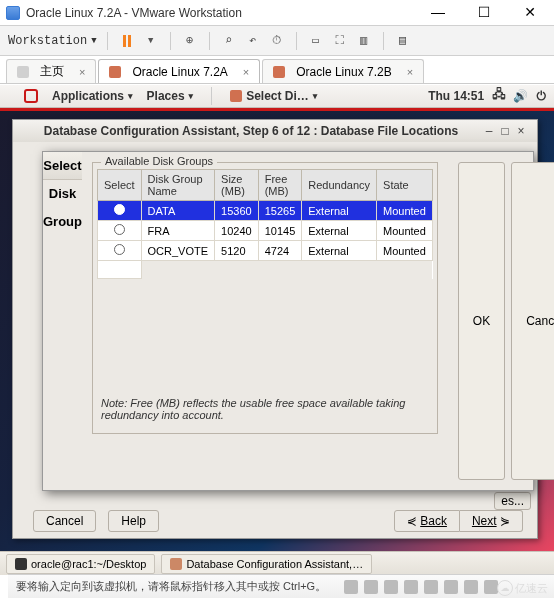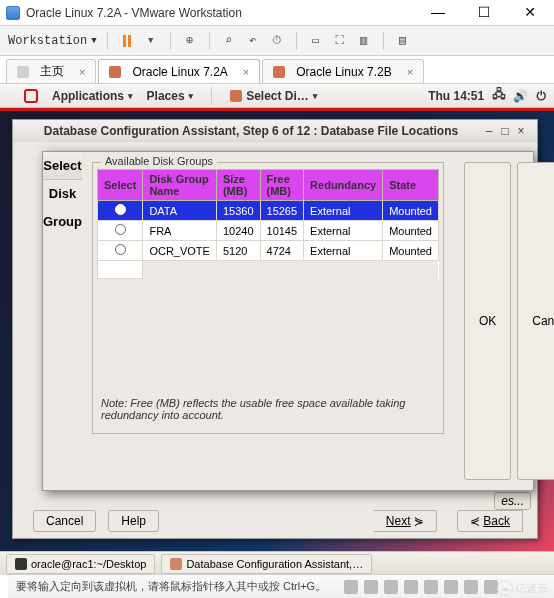--- a/index.html
+++ b/index.html
@@ -33,29 +33,29 @@
   .red-bar { height:3px; background:#c81818; width:100%;}
   
   .desktop { position:relative; height: 440px; background: linear-gradient(135deg,#1a1a2e 0%, #16213e 40%, #0f3460 70%, #e94560 100%); overflow:hidden;}
   
   .dbca-win { position:absolute; left:12px; top:8px; width:526px; height:420px; background:#ece9e4; border:1px solid #999; box-shadow: 2px 2px 6px rgba(0,0,0,.4);}
   .dbca-title { height:22px; background: linear-gradient(#f4f2ef,#e0ddd7); display:flex; align-items:center; padding:0 8px; font-size:12px; color:#333; font-weight:bold;}
   .dbca-title span.t { flex:1; text-align:center; font-weight:bold;}
   .dbca-title .wbtn { width:16px; text-align:center; cursor:pointer; color:#444; font-weight:normal;}
   .dbca-body { position:relative; height: calc(100% - 22px); background:#ece9e4;}
   .dbca-side { position:absolute; right:6px; top:180px; color:#333; font-size:12px; text-align:left;}
-  .ellip-btn { position:absolute; right:6px; background:#e8e5de; border:1px solid #b5afa6; border-radius:3px; padding:1px 6px; font-size:12px;font-style:italic;}
+  .ellip-btn { position:absolute; right:6px; background:#e8e5de; border:1px solid #b5afa6; border-radius:3px; padding:1px 6px; font-size:12px;}
   
   .sdg { position:absolute; left:42px; top:40px; width:492px; height:340px; background:#ece9e4; border:1px solid #999; box-shadow: 3px 3px 10px rgba(0,0,0,.5); display:flex; }
   .sdg-title { height:28px; background: linear-gradient(#f2efe9,#e0ddd6); text-align:center; font-weight:bold; font-size:13px; line-height:28px; border-bottom:1px solid #c8c3ba;}
   .sdg-content { flex:1; padding:10px 10px 6px 10px; position:relative;}
   .fieldset { border:1px solid #bbb4a9; padding:6px 4px 4px 4px; position:relative; background:#ece9e4;}
   .legend { position:absolute; top:-8px; left:8px; background:#ece9e4; padding:0 4px; font-size:11px; color:#333;}
   table.dg { width:100%; border-collapse:collapse; font-size:11px; background:#fff;}
-  table.dg th { background:#d946ef; border:1px solid #bfb9ac; padding:3px 6px; text-align:left; font-weight:bold; color:#333;}
+  table.dg th { background:#e5e5e5; border:1px solid #bfb9ac; padding:3px 6px; text-align:left; font-weight:normal; color:#333;}
   table.dg td { border:1px solid #dcd7cc; padding:3px 6px;}
   tr.sel td { background:#2030df; color:#fff;}
   .radio { display:inline-block; width:11px; height:11px; border:1px solid #666; border-radius:50%; position:relative; background:#fff;}
   .radio.on::after { content:""; position:absolute; left:2px; top:2px; width:5px; height:5px; background:#000; border-radius:50%;}
   tr.sel .radio { border-color:#fff;}
   tr.sel .radio.on::after { background:#fff;}
   .spare-row { height:18px; }
   .spare-row td { border:1px solid #bfb9ac; }
   .note { font-size:11px; color:#333; padding:8px 4px; font-style:italic;}
   .sdg-buttons { text-align:center; padding:10px; display:flex; justify-content:center; gap:6px;}
@@ -185,22 +185,22 @@
         <div>ge</div>
         <div>e</div>
         <div>hich</div>
       </div>
       <div class="ellip-btn" style="top:350px">es...</div>
 
       <div class="dbca-foot">
         <button class="nav-btn">Cancel</button>
         <button class="nav-btn" style="margin-left:12px">Help</button>
         <div class="spacer"></div>
+        <button class="nav-btn pair-l"><span>⋞</span>&nbsp;<u>Back</u></button>
         <button class="nav-btn pair-r"><u>Next</u>&nbsp;<span>⋟</span></button>
-        <button class="nav-btn pair-l"><span>⋞</span>&nbsp;<u>Back</u></button>
       </div>
     </div>
   </div>
 
   <div class="sdg">
     <div class="sdg-title">Select Disk Group</div>
     <div class="sdg-content">
       <div class="fieldset">
         <div class="legend">Available Disk Groups</div>
         <table class="dg">

